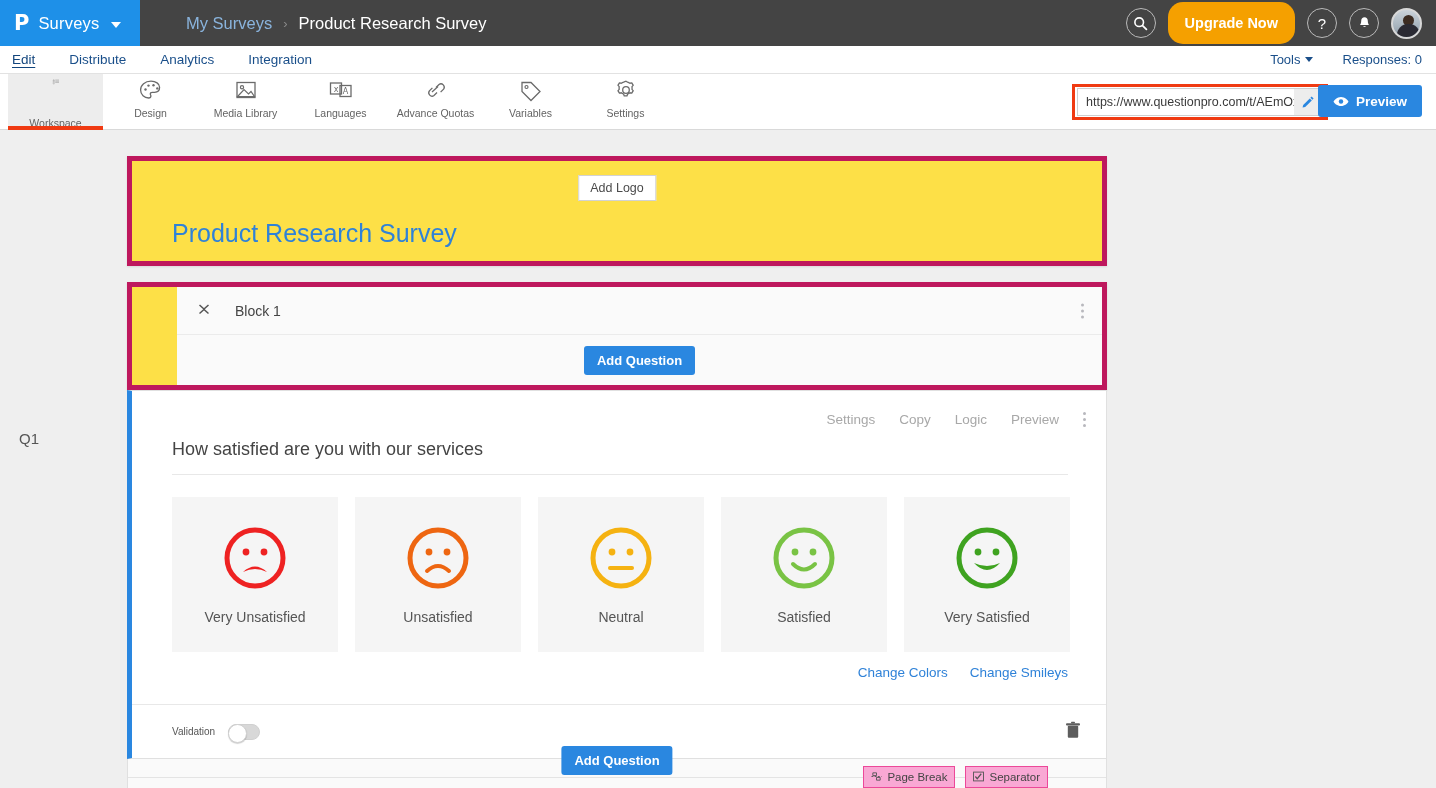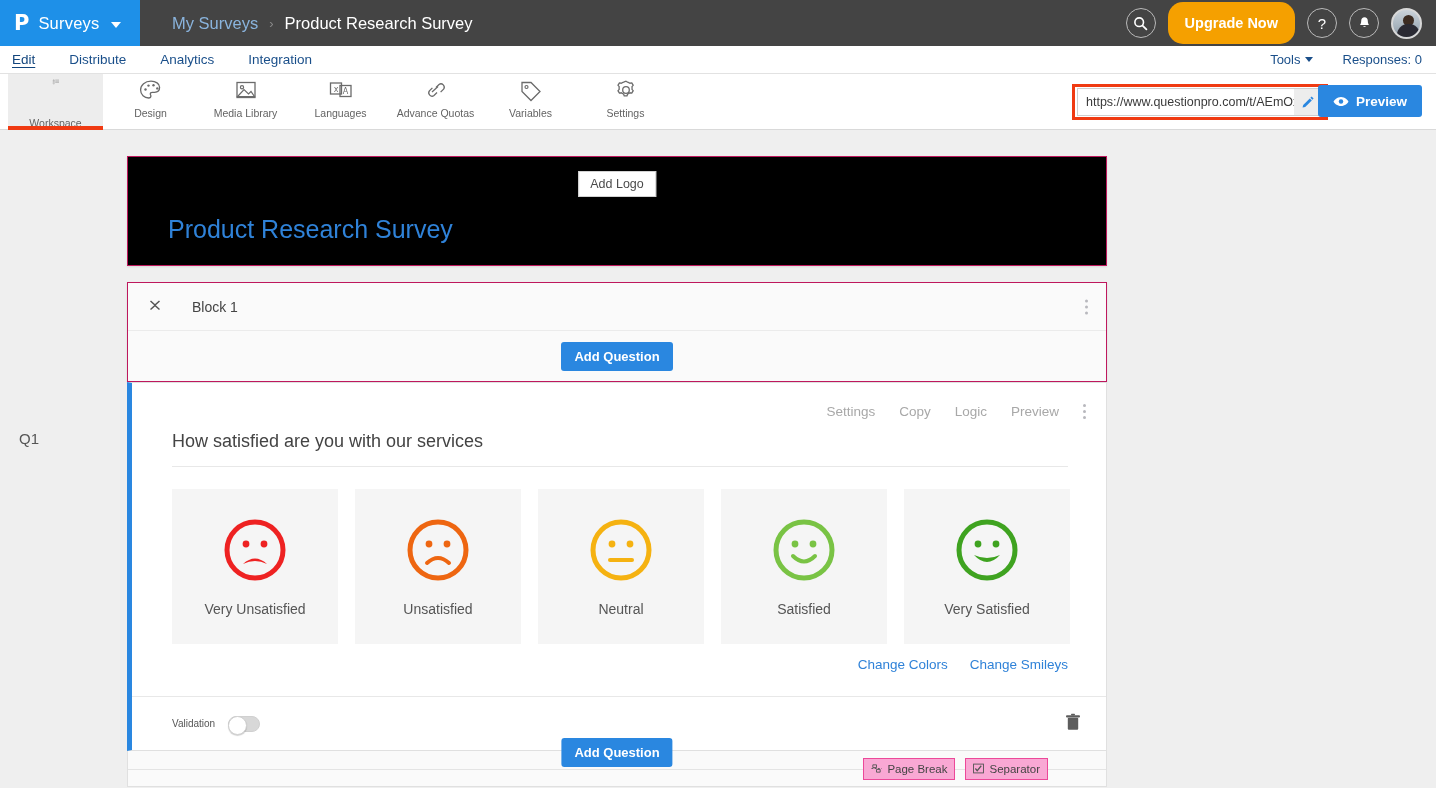--- a/index.html
+++ b/index.html
@@ -33,21 +33,21 @@
   }
   .brand-caret {
     width: 0; height: 0;
     border-left: 5.5px solid transparent;
     border-right: 5.5px solid transparent;
     border-top: 6px solid #ffffff;
     margin-left: 3px; margin-top: 3px;
   }
   .breadcrumb {
     display: flex; align-items: center; gap: 11px;
-    margin-left: 32px;
+    margin-left: 46px;
   }
   .bc-link { color: #8ab4dd; font-size: 16.5px; }
   .bc-sep  { color: #8a8a8a; font-size: 13px; }
   .bc-cur  { color: #ffffff; font-size: 16.5px; }
 
   .top-right {
     position: absolute; right: 14px; top: 0;
     height: 46px; display: flex; align-items: center; gap: 12px;
   }
   .circ-btn {
@@ -183,23 +183,24 @@
   .canvas {
     position: relative;
     width: 100%; height: calc(788px - 46px - 28px - 57px);
     background: #efefef;
   }
   .sheet {
     position: absolute; left: 127px; top: 26px;
     width: 980px;
   }
   .card {
-    background: #000000;
-    border: 1px solid #be185d;
+    background: #fde047;
+    border: 5px solid #be185d;
     box-shadow: 0 1px 2px rgba(0,0,0,.09);
+    padding-left: 45px;
   }
 
   
   .title-card { height: 110px; position: relative; }
   .add-logo-btn {
     position: absolute; left: 50%; transform: translateX(-50%);
     top: 14px;
     background: #ffffff; border: 1px solid #d2d2d2;
     font-size: 12.5px; color: #4a4a4a;
     padding: 5px 11px;
@@ -211,21 +212,21 @@
   }
 
   
   .block-card { margin-top: 16px; }
   .block-head {
     height: 48px; display: flex; align-items: center;
     border-bottom: 1px solid #ebebeb;
     position: relative; padding-left: 20px; gap: 24px;
     background: #fafafa;
   }
-  .block-name { font-size: 14px; color: #444; margin-left: 6px; }
+  .block-name { font-size: 14px; color: #444; }
   .kebab {
     position: absolute; right: 18px; top: 50%;
     transform: translateY(-50%);
     display: flex; flex-direction: column; gap: 3px;
   }
   .kebab i {
     width: 3px; height: 3px; border-radius: 50%;
     background: #b8b8bd; display: block;
   }
   .block-addq {

